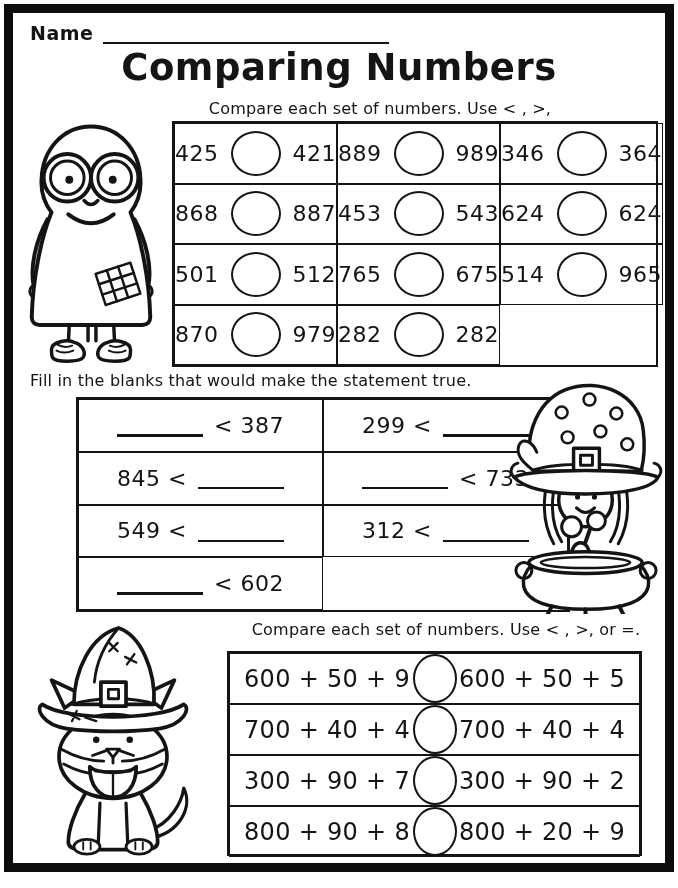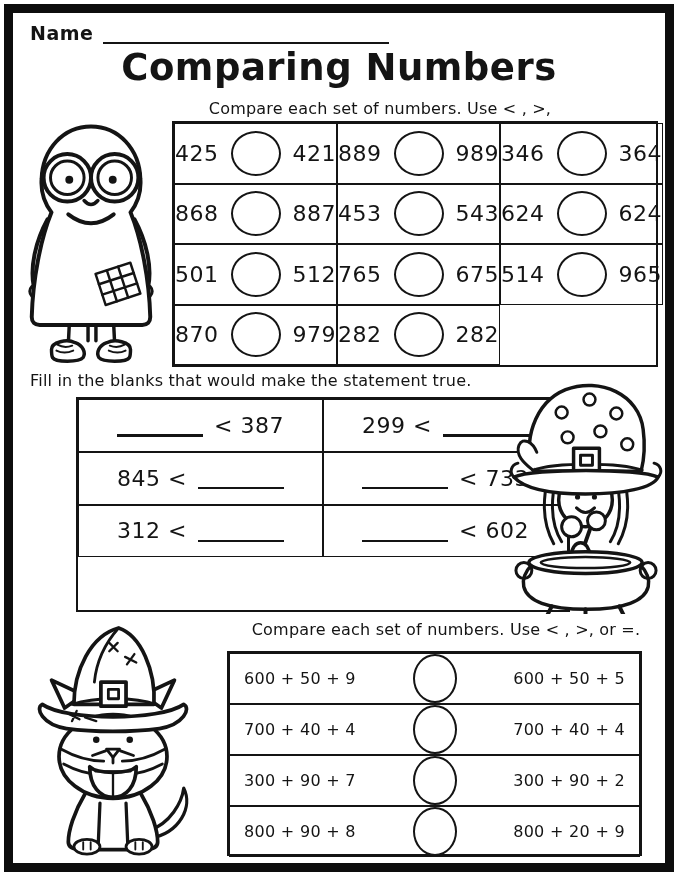--- a/index.html
+++ b/index.html
@@ -38,21 +38,21 @@
   }
   .fb-cell{border:1.5px solid #141414;display:flex;align-items:center;justify-content:center;gap:11px;font-size:22px;letter-spacing:.5px;}
   .blank{display:inline-block;width:86px;height:2.5px;background:#141414;margin-top:20px;}
   
   .sum-table{
     position:absolute;left:227px;top:651px;width:411px;height:201px;
     display:grid;grid-template-rows:repeat(4,1fr);
     border:2px solid #141414;background:#fff;
   }
   .sum-row{border:1.5px solid #141414;display:flex;align-items:center;justify-content:space-between;padding:0 14px;}
-  .expr{font-size:16px;letter-spacing:.3px;}
+  .expr{font-size:24px;letter-spacing:.3px;}
   .circle2{display:inline-block;width:40px;height:45px;border:2.5px solid #141414;border-radius:50%;flex:none;background:#fff;}
   
   .art{position:absolute;}
   .art-minion{left:12px;top:115px;width:158px;height:250px;}
   .art-witch{left:504px;top:374px;width:164px;height:240px;}
   .art-cat{left:14px;top:615px;width:198px;height:242px;}
 </style>
 </head>
 <body>
 
@@ -163,20 +163,24 @@
         <span>299 &lt;</span>
         <span class="blank"></span>
       </div>
     <div class="fb-cell">
         <span>845 &lt;</span>
         <span class="blank"></span>
       </div>
     <div class="fb-cell">
         <span class="blank"></span>
         <span>&lt; 733</span>
+      </div>
+    <div class="fb-cell">
+        <span>549 &lt;</span>
+        <span class="blank"></span>
       </div>
     <div class="fb-cell">
         <span>312 &lt;</span>
         <span class="blank"></span>
       </div>
     <div class="fb-cell">
         <span class="blank"></span>
         <span>&lt; 602</span>
       </div>
   </div>

